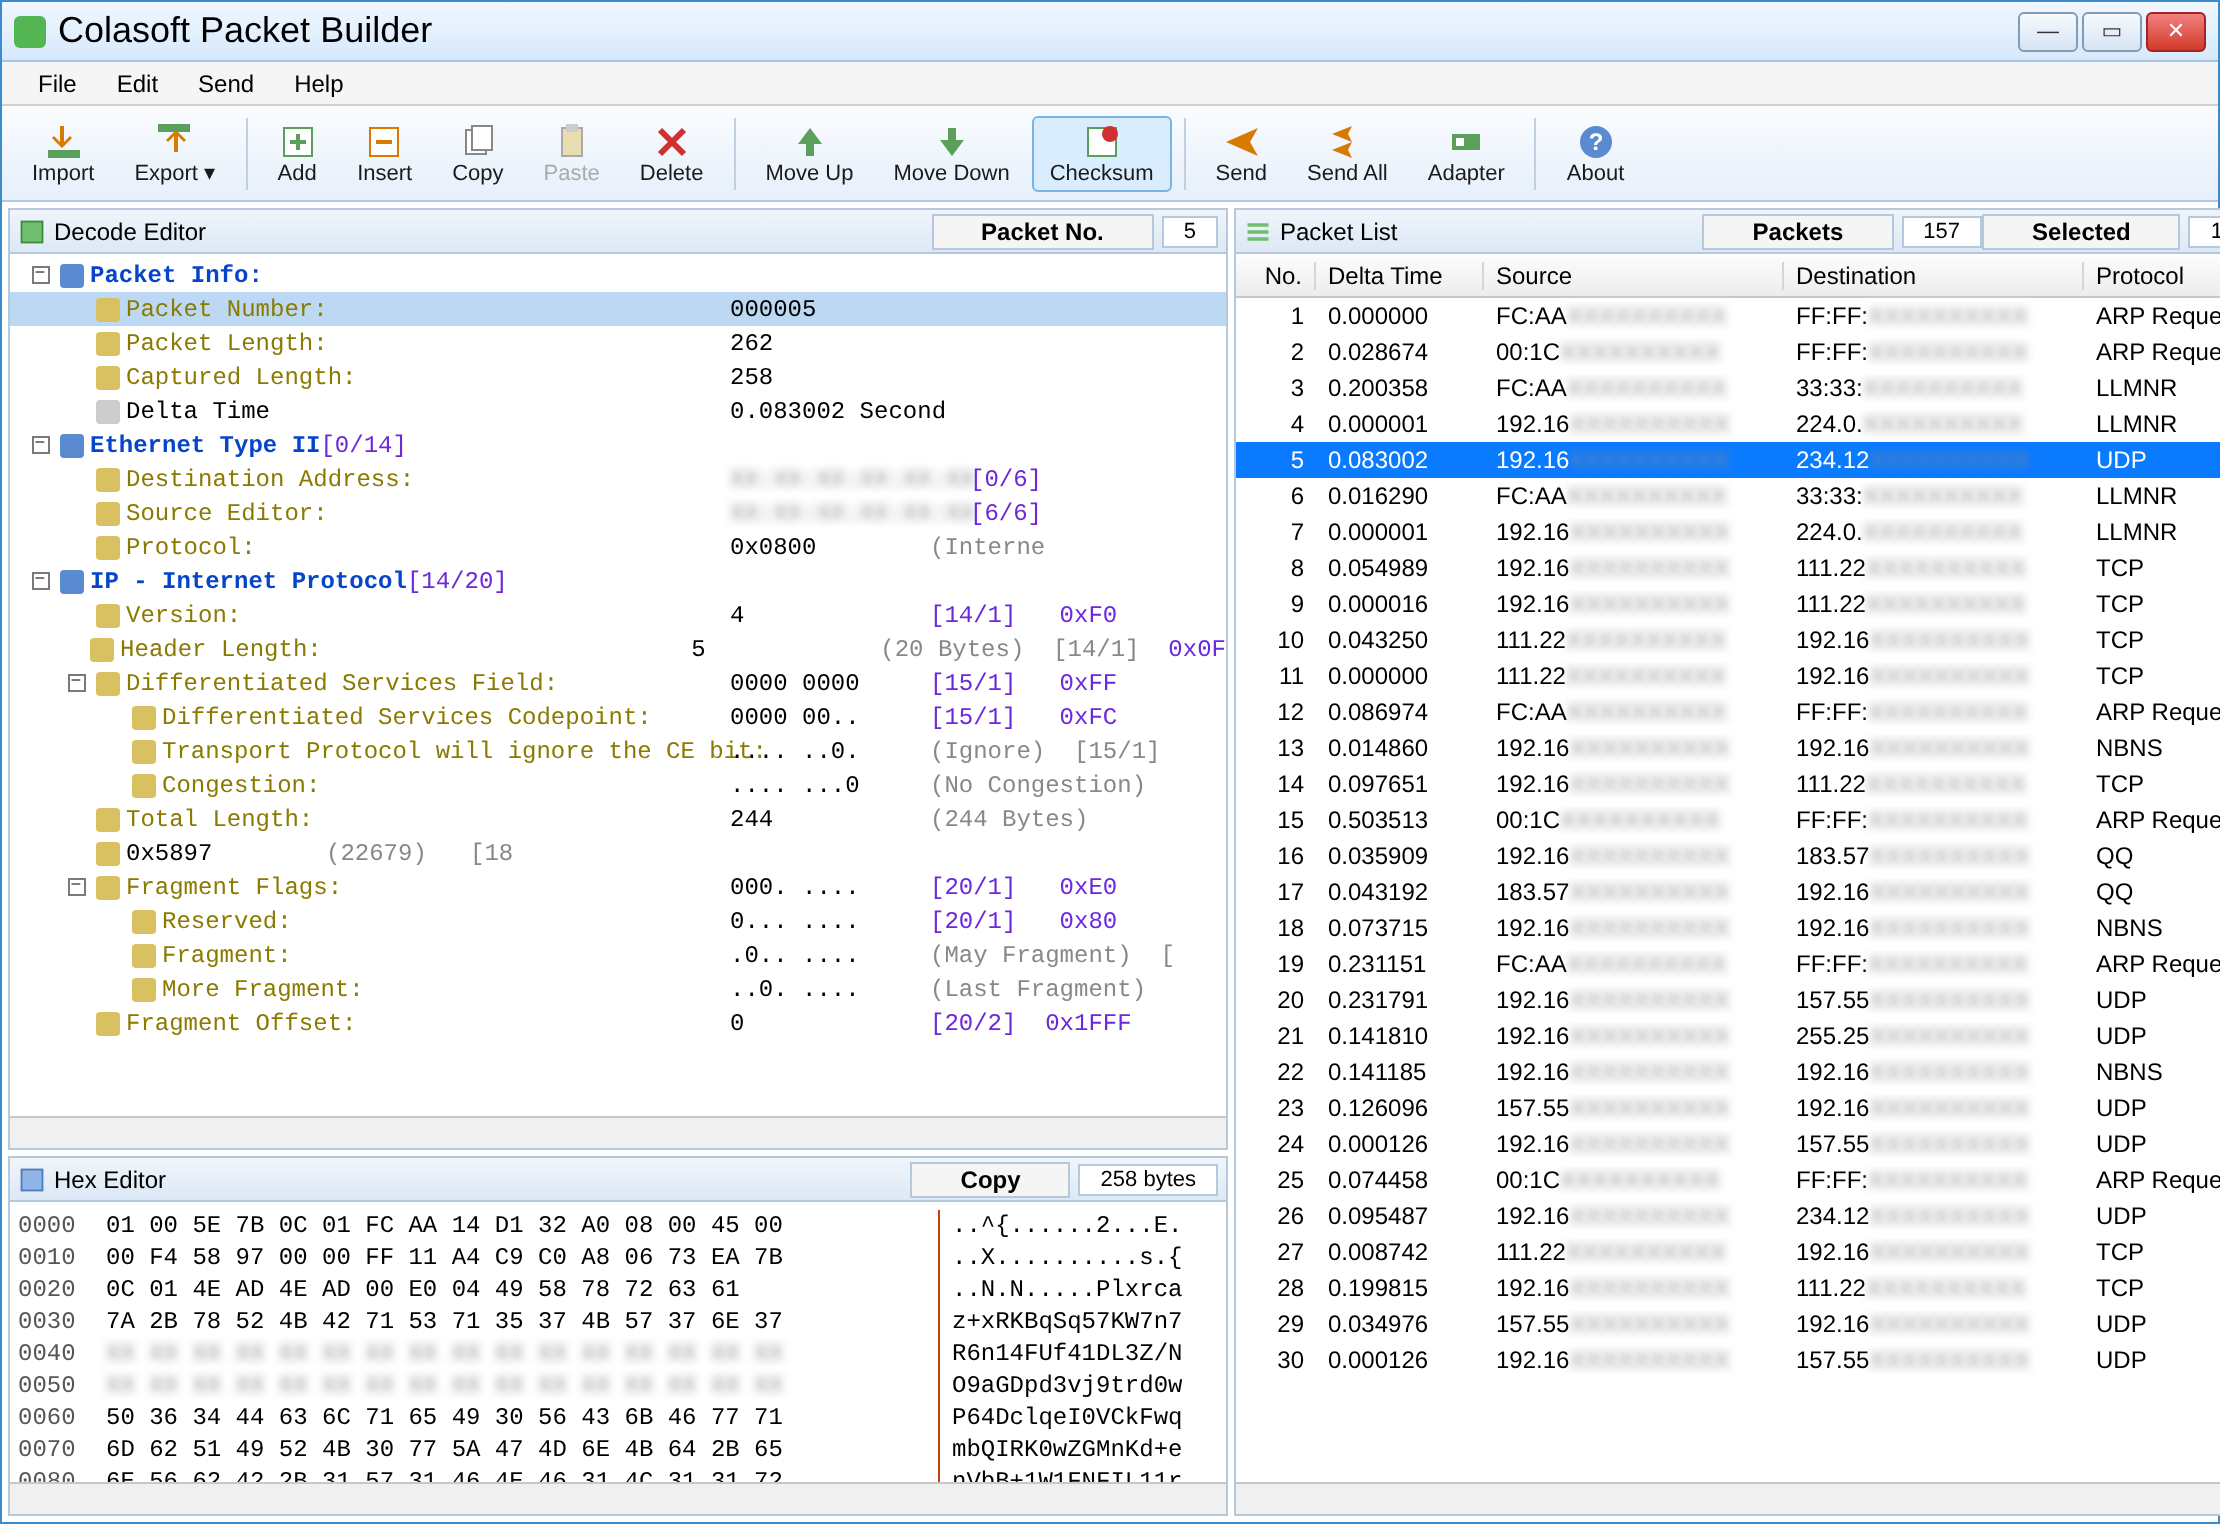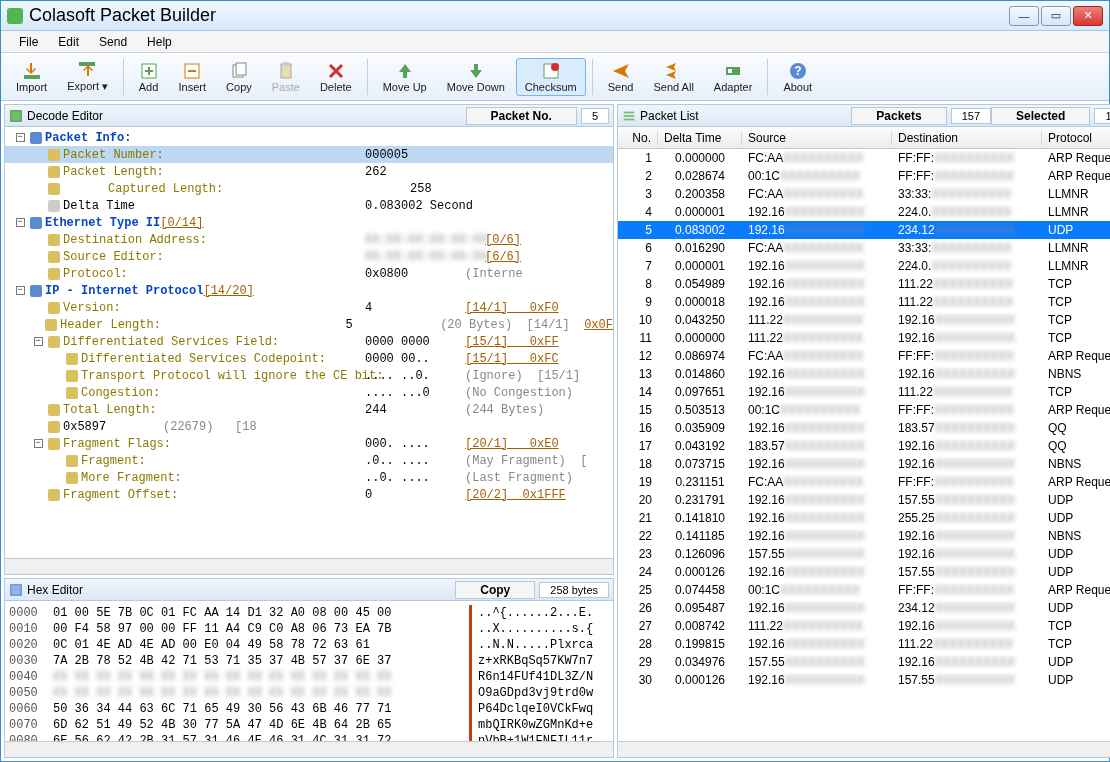--- a/index.html
+++ b/index.html
@@ -31,42 +31,42 @@
 .decode { flex:1; overflow:auto; background:#fff; font-family:"Courier New",monospace; font-size:12px; padding:2px 0;}
 .drow { display:flex; align-items:center; height:17px; white-space:pre;}
 .drow .indent{display:inline-block;}
 .drow .ticon{width:14px;height:14px;display:inline-flex;align-items:center;justify-content:center;margin-right:2px;}
 .drow .box{width:9px;height:9px;border:1px solid #7a7a7a;background:#fff;font-size:9px;line-height:7px;text-align:center;color:#333;}
 .drow .glyph{width:12px;height:12px;border-radius:2px;}
 .drow.sel{background:#bcd8f3;}
 .fname{color:#8a7a00;}
 .fname-bold{color:#0645c8;font-weight:bold;}
 .fval{color:#000;}
-.note{color:#a16207;text-decoration:underline;}
+.note{color:#6d28d9;}
 .gray{color:#888;}
 .hex { height:180px; }
 .hexbody { flex:1; overflow:auto; font-family:"Courier New",monospace; font-size:12px; padding:4px; line-height:16px; white-space:pre;}
 .hrow{display:flex;}
 .hoff{color:#555;width:44px;}
 .hbytes{flex:1;color:#000;}
-.hascii{width:140px;color:#000;border-left:3px solid #c2410c;padding-left:6px;font-family:Liberation Mono, monospace;}
+.hascii{width:140px;color:#000;border-left:1px solid #c2410c;padding-left:6px;font-family:Liberation Mono, monospace;}
 .blur{color:transparent;text-shadow:0 0 5px #888;}
 .table { flex:1; overflow:auto; background:#fff;}
 .thead{position:sticky;top:0;display:flex;background:linear-gradient(#fdfdfd,#ececec);border-bottom:1px solid #c8c8c8;height:22px;align-items:center;font-size:12px;}
 .th{padding:0 6px;border-right:1px solid #d6d6d6;color:#000;}
 .th.no{width:40px;text-align:right;}
 .th.dt{width:84px;}
 .th.src{width:150px;}
 .th.dst{width:150px;}
 .th.pr{flex:1;}
 .trow{display:flex;height:18px;align-items:center;font-size:12px;border-bottom:0;}
 .trow.sel{background:#0a7aff;color:#fff;}
 .td{padding:0 6px;overflow:hidden;white-space:nowrap;}
 .td.no{width:40px;text-align:right;}
-.td.dt{width:84px;text-align:center;}
+.td.dt{width:84px;text-align:left;}
 .td.src{width:150px;}
 .td.dst{width:150px;}
 .td.pr{flex:1;}
 .scrollbar-h{height:16px;border-top:1px solid #c8c8c8;background:#f0f0f0;}
 .scrollbox{flex:1;display:flex;flex-direction:column;min-height:0;}
 </style>
 </head>
 <body>
 
 <div class="window">
@@ -196,36 +196,37 @@
             </svg>
           <span>Decode Editor</span>
           <span class="spacer"></span>
           <span class="lbl">Packet No.</span>
           <span class="pill">5</span>
         </div>
         <div class="decode" id="decode">
             <div class="drow"><span class="indent" style="width:8px"></span><span class="ticon"><span class="box">−</span></span><span class="ticon"><span class="glyph" style="background:#5a8ad0"></span></span><span class="fname-bold" style="">Packet Info:</span></div>
             <div class="drow sel"><span class="indent" style="width:26px"></span><span class="ticon"></span><span class="ticon"><span class="glyph" style="background:#d9c060"></span></span><span class="fname" style="display:inline-block;width:302px;">Packet Number:</span><span class="fval" style="display:inline-block;width:100px;">000005</span></div>
             <div class="drow"><span class="indent" style="width:26px"></span><span class="ticon"></span><span class="ticon"><span class="glyph" style="background:#d9c060"></span></span><span class="fname" style="display:inline-block;width:302px;">Packet Length:</span><span class="fval" style="display:inline-block;width:100px;">262</span></div>
-            <div class="drow"><span class="indent" style="width:26px"></span><span class="ticon"></span><span class="ticon"><span class="glyph" style="background:#d9c060"></span></span><span class="fname" style="display:inline-block;width:302px;margin-left:45px;">Captured Length:</span><span class="fval" style="display:inline-block;width:100px;">258</span></div>
+            <div class="drow"><span class="indent" style="width:26px"></span><span class="ticon"></span><span class="ticon"><span class="glyph" style="background:#d9c060"></span></span><span class="fname" style="display:inline-block;width:302px;">Captured Length:</span><span class="fval" style="display:inline-block;width:100px;">258</span></div>
             <div class="drow"><span class="indent" style="width:26px"></span><span class="ticon"></span><span class="ticon"><span class="glyph" style="background:#ccc"></span></span><span class="" style="display:inline-block;width:302px;">Delta Time</span><span class="fval" style="display:inline-block;width:100px;">0.083002 Second</span></div>
             <div class="drow"><span class="indent" style="width:8px"></span><span class="ticon"><span class="box">−</span></span><span class="ticon"><span class="glyph" style="background:#5a8ad0"></span></span><span class="fname-bold" style="">Ethernet Type II</span><span class="note">[0/14]</span></div>
             <div class="drow"><span class="indent" style="width:26px"></span><span class="ticon"></span><span class="ticon"><span class="glyph" style="background:#d9c060"></span></span><span class="fname" style="display:inline-block;width:302px;">Destination Address:</span><span class="blur" style="display:inline-block;width:120px;">XX:XX:XX:XX:XX:XX</span><span class="note">[0/6]</span></div>
             <div class="drow"><span class="indent" style="width:26px"></span><span class="ticon"></span><span class="ticon"><span class="glyph" style="background:#d9c060"></span></span><span class="fname" style="display:inline-block;width:302px;">Source Editor:</span><span class="blur" style="display:inline-block;width:120px;">XX:XX:XX:XX:XX:XX</span><span class="note">[6/6]</span></div>
             <div class="drow"><span class="indent" style="width:26px"></span><span class="ticon"></span><span class="ticon"><span class="glyph" style="background:#d9c060"></span></span><span class="fname" style="display:inline-block;width:302px;">Protocol:</span><span class="fval" style="display:inline-block;width:100px;">0x0800</span><span class="gray">(Interne  </span></div>
             <div class="drow"><span class="indent" style="width:8px"></span><span class="ticon"><span class="box">−</span></span><span class="ticon"><span class="glyph" style="background:#5a8ad0"></span></span><span class="fname-bold" style="">IP - Internet Protocol</span><span class="note">[14/20]</span></div>
             <div class="drow"><span class="indent" style="width:26px"></span><span class="ticon"></span><span class="ticon"><span class="glyph" style="background:#d9c060"></span></span><span class="fname" style="display:inline-block;width:302px;">Version:</span><span class="fval" style="display:inline-block;width:100px;">4</span><span class="note">[14/1]   0xF0</span></div>
             <div class="drow"><span class="indent" style="width:26px"></span><span class="ticon"></span><span class="ticon"><span class="glyph" style="background:#d9c060"></span></span><span class="fname" style="display:inline-block;width:302px;">Header Length:</span><span class="fval" style="display:inline-block;width:100px;">5</span><span class="gray">(20 Bytes)  [14/1]  </span><span class="note">0x0F</span></div>
             <div class="drow"><span class="indent" style="width:26px"></span><span class="ticon"><span class="box">−</span></span><span class="ticon"><span class="glyph" style="background:#d9c060"></span></span><span class="fname" style="display:inline-block;width:302px;">Differentiated Services Field:</span><span class="fval" style="display:inline-block;width:100px;">0000 0000</span><span class="note">[15/1]   0xFF</span></div>
             <div class="drow"><span class="indent" style="width:44px"></span><span class="ticon"></span><span class="ticon"><span class="glyph" style="background:#d9c060"></span></span><span class="fname" style="display:inline-block;width:284px;">Differentiated Services Codepoint:</span><span class="fval" style="display:inline-block;width:100px;">0000 00..</span><span class="note">[15/1]   0xFC</span></div>
             <div class="drow"><span class="indent" style="width:44px"></span><span class="ticon"></span><span class="ticon"><span class="glyph" style="background:#d9c060"></span></span><span class="fname" style="display:inline-block;width:284px;">Transport Protocol will ignore the CE bit:</span><span class="fval" style="display:inline-block;width:100px;">.... ..0.</span><span class="gray">(Ignore)  [15/1]  </span></div>
             <div class="drow"><span class="indent" style="width:44px"></span><span class="ticon"></span><span class="ticon"><span class="glyph" style="background:#d9c060"></span></span><span class="fname" style="display:inline-block;width:284px;">Congestion:</span><span class="fval" style="display:inline-block;width:100px;">.... ...0</span><span class="gray">(No Congestion)  </span></div>
             <div class="drow"><span class="indent" style="width:26px"></span><span class="ticon"></span><span class="ticon"><span class="glyph" style="background:#d9c060"></span></span><span class="fname" style="display:inline-block;width:302px;">Total Length:</span><span class="fval" style="display:inline-block;width:100px;">244</span><span class="gray">(244 Bytes)  </span></div>
             <div class="drow"><span class="indent" style="width:26px"></span><span class="ticon"></span><span class="ticon"><span class="glyph" style="background:#d9c060"></span></span><span class="fval" style="display:inline-block;width:100px;">0x5897</span><span class="gray">(22679)   [18  </span></div>
             <div class="drow"><span class="indent" style="width:26px"></span><span class="ticon"><span class="box">−</span></span><span class="ticon"><span class="glyph" style="background:#d9c060"></span></span><span class="fname" style="display:inline-block;width:302px;">Fragment Flags:</span><span class="fval" style="display:inline-block;width:100px;">000. ....</span><span class="note">[20/1]   0xE0</span></div>
+            <div class="drow"><span class="indent" style="width:44px"></span><span class="ticon"></span><span class="ticon"><span class="glyph" style="background:#d9c060"></span></span><span class="fname" style="display:inline-block;width:284px;">Reserved:</span><span class="fval" style="display:inline-block;width:100px;">0... ....</span><span class="note">[20/1]   0x80</span></div>
             <div class="drow"><span class="indent" style="width:44px"></span><span class="ticon"></span><span class="ticon"><span class="glyph" style="background:#d9c060"></span></span><span class="fname" style="display:inline-block;width:284px;">Fragment:</span><span class="fval" style="display:inline-block;width:100px;">.0.. ....</span><span class="gray">(May Fragment)  [  </span></div>
             <div class="drow"><span class="indent" style="width:44px"></span><span class="ticon"></span><span class="ticon"><span class="glyph" style="background:#d9c060"></span></span><span class="fname" style="display:inline-block;width:284px;">More Fragment:</span><span class="fval" style="display:inline-block;width:100px;">..0. ....</span><span class="gray">(Last Fragment)  </span></div>
             <div class="drow"><span class="indent" style="width:26px"></span><span class="ticon"></span><span class="ticon"><span class="glyph" style="background:#d9c060"></span></span><span class="fname" style="display:inline-block;width:302px;">Fragment Offset:</span><span class="fval" style="display:inline-block;width:100px;">0</span><span class="note">[20/2]  0x1FFF</span></div>
           </div>
         <div class="scrollbar-h"></div>
       </div>
 
       <div class="panel hex">
         <div class="panelhead">
           <svg class="hicon" viewBox="0 0 16 16">
@@ -316,21 +317,21 @@
               </div>
               <div class="trow">
                 <div class="td no">8</div>
                 <div class="td dt">0.054989</div>
                 <div class="td src">192.16<span class="blur">XXXXXXXXXX</span></div>
                 <div class="td dst">111.22<span class="blur">XXXXXXXXXX</span></div>
                 <div class="td pr">TCP</div>
               </div>
               <div class="trow">
                 <div class="td no">9</div>
-                <div class="td dt">0.000018</div>
+                <div class="td dt">0.000016</div>
                 <div class="td src">192.16<span class="blur">XXXXXXXXXX</span></div>
                 <div class="td dst">111.22<span class="blur">XXXXXXXXXX</span></div>
                 <div class="td pr">TCP</div>
               </div>
               <div class="trow">
                 <div class="td no">10</div>
                 <div class="td dt">0.043250</div>
                 <div class="td src">111.22<span class="blur">XXXXXXXXXX</span></div>
                 <div class="td dst">192.16<span class="blur">XXXXXXXXXX</span></div>
                 <div class="td pr">TCP</div>

